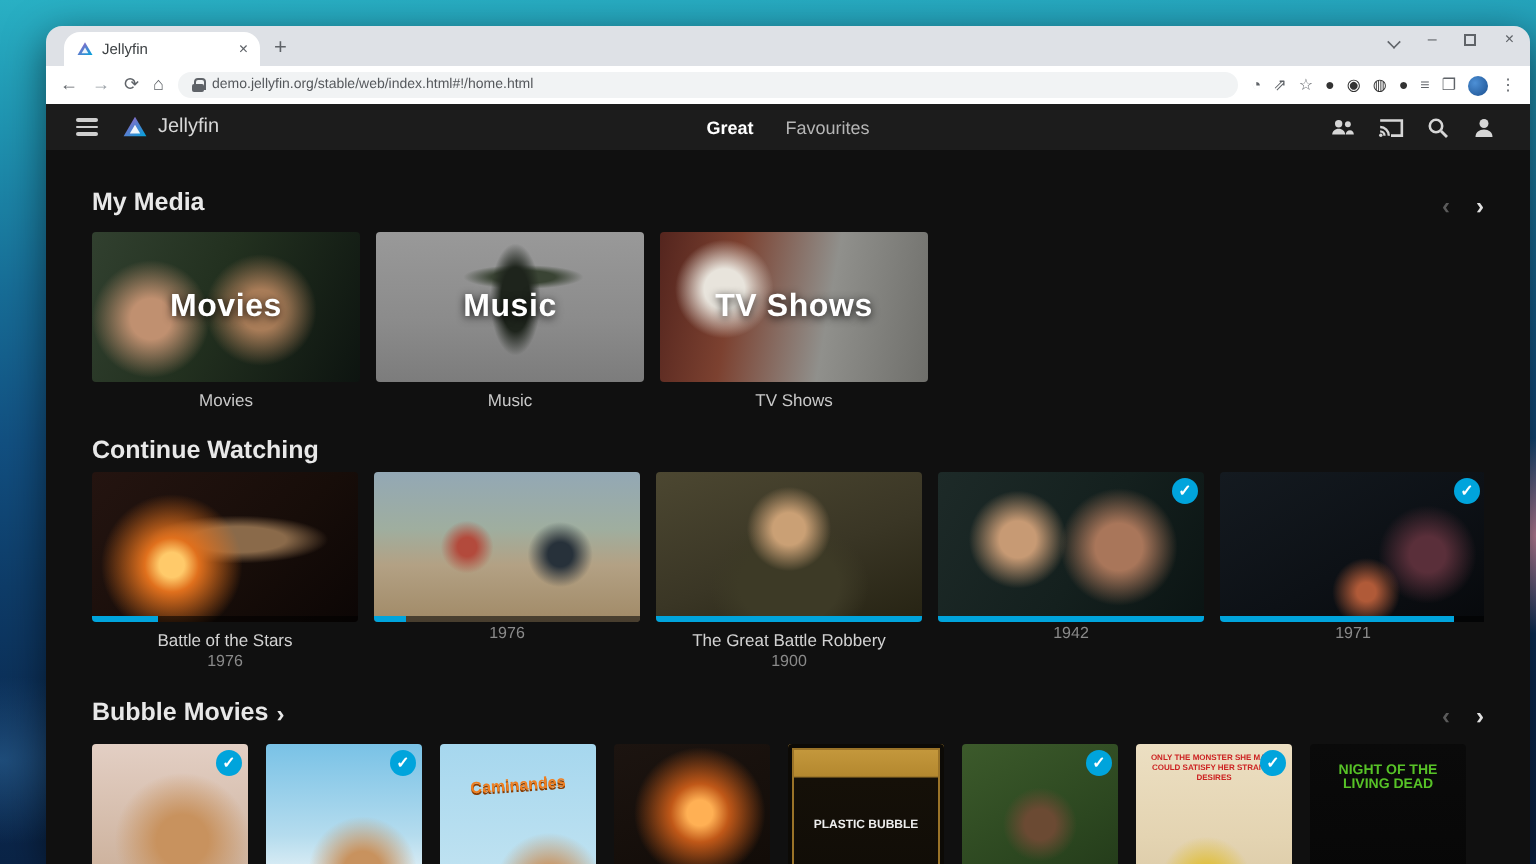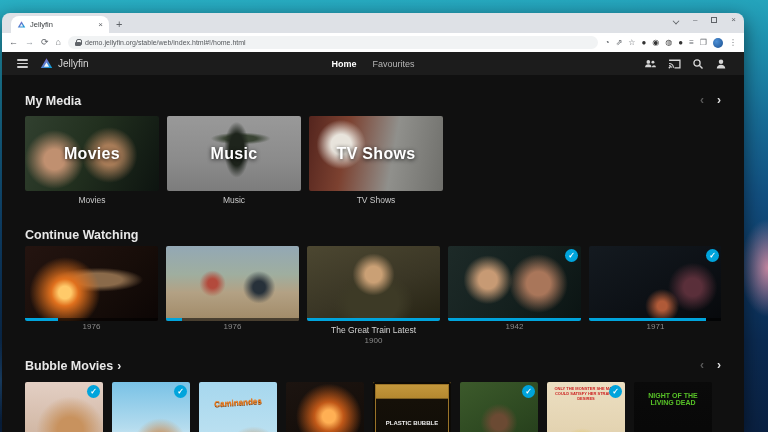--- a/index.html
+++ b/index.html
@@ -8,21 +8,21 @@
 
   
   .desktop { position:absolute; inset:0;
     background:
       radial-gradient(ellipse 40px 70px at 100% 62%, rgba(226,146,168,.85), rgba(226,146,168,0) 70%),
       radial-gradient(ellipse 120px 60px at 0% 88%, rgba(44,100,150,.6), rgba(44,100,150,0) 70%),
       linear-gradient(178deg, #29b0c4 0%, #1f93b0 14%, #176c96 32%, #125081 48%, #0e3c68 64%, #0b2b52 80%, #0a2142 100%);
   }
 
   
-  .window { position:absolute; left:2px; top:13px; width:742px; height:419px;
+  .window { position:absolute; left:23px; top:13px; width:742px; height:419px;
     border-radius:8px 8px 0 0; overflow:hidden; display:flex; flex-direction:column;
     box-shadow:0 6px 20px rgba(0,0,0,.55); }
 
   .tabstrip { height:20px; background:#dee1e6; display:flex; align-items:flex-end; padding-left:9px; position:relative; flex:none; }
   .tab { width:98px; height:17px; background:#fff; border-radius:8px 8px 0 0; display:flex; align-items:center; padding:0 6px; gap:4px; }
   .favicon { width:9px; height:9px; flex:none; }
   .tab-title { font-size:7.5px; color:#3c4043; flex:1; white-space:nowrap; overflow:hidden; }
   .tab-close { font-size:8px; color:#5f6368; line-height:1; cursor:default; }
   .newtab { font-size:11px; color:#5f6368; margin:0 0 3px 7px; line-height:1; }
   .win-controls { position:absolute; right:8px; top:3px; display:flex; align-items:center; gap:14px; color:#5f6368; }
@@ -51,21 +51,21 @@
   .brand { display:flex; align-items:center; gap:5px; }
   .brand-name { font-size:10px; color:#d8d8d8; }
   .app-nav { position:absolute; left:50%; transform:translateX(-50%); display:flex; gap:16px; align-items:center; }
   .nav-item { font-size:9px; color:#b5b5b5; }
   .nav-item.active { color:#fff; font-weight:bold; }
   .hdr-icons { margin-left:auto; display:flex; align-items:center; gap:11px; }
   .hdr-icons svg { display:block; }
 
   .content { flex:1; padding:0 23px; overflow:hidden; }
 
-  .section-head { display:flex; align-items:flex-start; }
+  .section-head { display:flex; align-items:flex-end; }
   .section-title { font-size:12.5px; font-weight:bold; color:#e8e8e8; line-height:15px; }
   .section-link-arrow { font-size:12px; color:#e8e8e8; font-weight:bold; margin-left:4px; }
   .pager { margin-left:auto; display:flex; gap:13px; align-items:center; }
   .pager .chev { font-size:12px; line-height:1; font-weight:bold; }
   .chev.prev { color:#5a5a5a; }
   .chev.next { color:#e0e0e0; }
 
   .row { display:flex; gap:8px; overflow:hidden; }
   .poster-row { gap:9px; }
 
@@ -223,21 +223,21 @@
             <stop offset="0" stop-color="#aa5cc3"></stop>
                 <stop offset="1" stop-color="#00a4dc"></stop>
           </linearGradient>
             </defs>
           <path d="M12 2.5 L22.5 20.5 L1.5 20.5 Z" fill="url(#jfg2)"></path>
           <path d="M12 10 L16.8 18 L7.2 18 Z" fill="#fff" opacity=".92"></path>
         </svg>
         <span class="brand-name">Jellyfin</span>
       </div>
       <div class="app-nav">
-        <span class="nav-item active">Home</span>
+        <span class="nav-item active">Great</span>
         <span class="nav-item">Favourites</span>
       </div>
       <div class="hdr-icons">
         <svg width="13" height="11" viewBox="0 0 24 18">
           <circle cx="8" cy="6" r="3.4" fill="#d6d6d6"></circle>
             <circle cx="16.5" cy="6.5" r="2.7" fill="#d6d6d6"></circle>
           <path d="M2 16c0-3.3 2.7-5.5 6-5.5s6 2.2 6 5.5z" fill="#d6d6d6"></path>
           <path d="M14.5 16c.2-2.4 1.6-4 4-4 2 0 3.5 1.5 3.5 4z" fill="#d6d6d6"></path>
         </svg>
         <svg width="13" height="11" viewBox="0 0 24 20">
@@ -279,50 +279,51 @@
           <div class="media-caption">Music</div>
         </div>
         <div class="media-card">
           <div class="media-art art-tvshows">
             <span class="media-label">TV Shows</span>
           </div>
           <div class="media-caption">TV Shows</div>
         </div>
       </div>
 
-      <div class="section-head" style="margin-top:23px">
+      <div class="section-head" style="margin-top:13px">
         <span class="section-title">Continue Watching</span>
       </div>
       <div class="row" style="margin-top:3px">
 
         <div class="cw-card">
           <div class="cw-art art-battle">
             <div class="progress-track">
               <div class="progress-fill" style="width: 25%;"></div>
             </div>
           </div>
+          <div class="cw-title">Battle of the Stars</div>
           <div class="cw-year">1976</div>
         </div>
 
         <div class="cw-card">
           <div class="cw-art art-bubble">
             <div class="progress-track">
               <div class="progress-fill" style="width: 12%;"></div>
             </div>
           </div>
           <div class="cw-year">1976</div>
         </div>
 
         <div class="cw-card">
           <div class="cw-art art-train">
             <div class="progress-track">
               <div class="progress-fill" style="width: 100%;"></div>
             </div>
           </div>
-          <div class="cw-title">The Great Train Latest</div>
+          <div class="cw-title">The Great Battle Robbery</div>
           <div class="cw-year">1900</div>
         </div>
 
         <div class="cw-card">
           <div class="cw-art art-jungle-book">
             <div class="badge">✓</div>
             <div class="progress-track">
               <div class="progress-fill" style="width: 100%;"></div>
             </div>
           </div>

